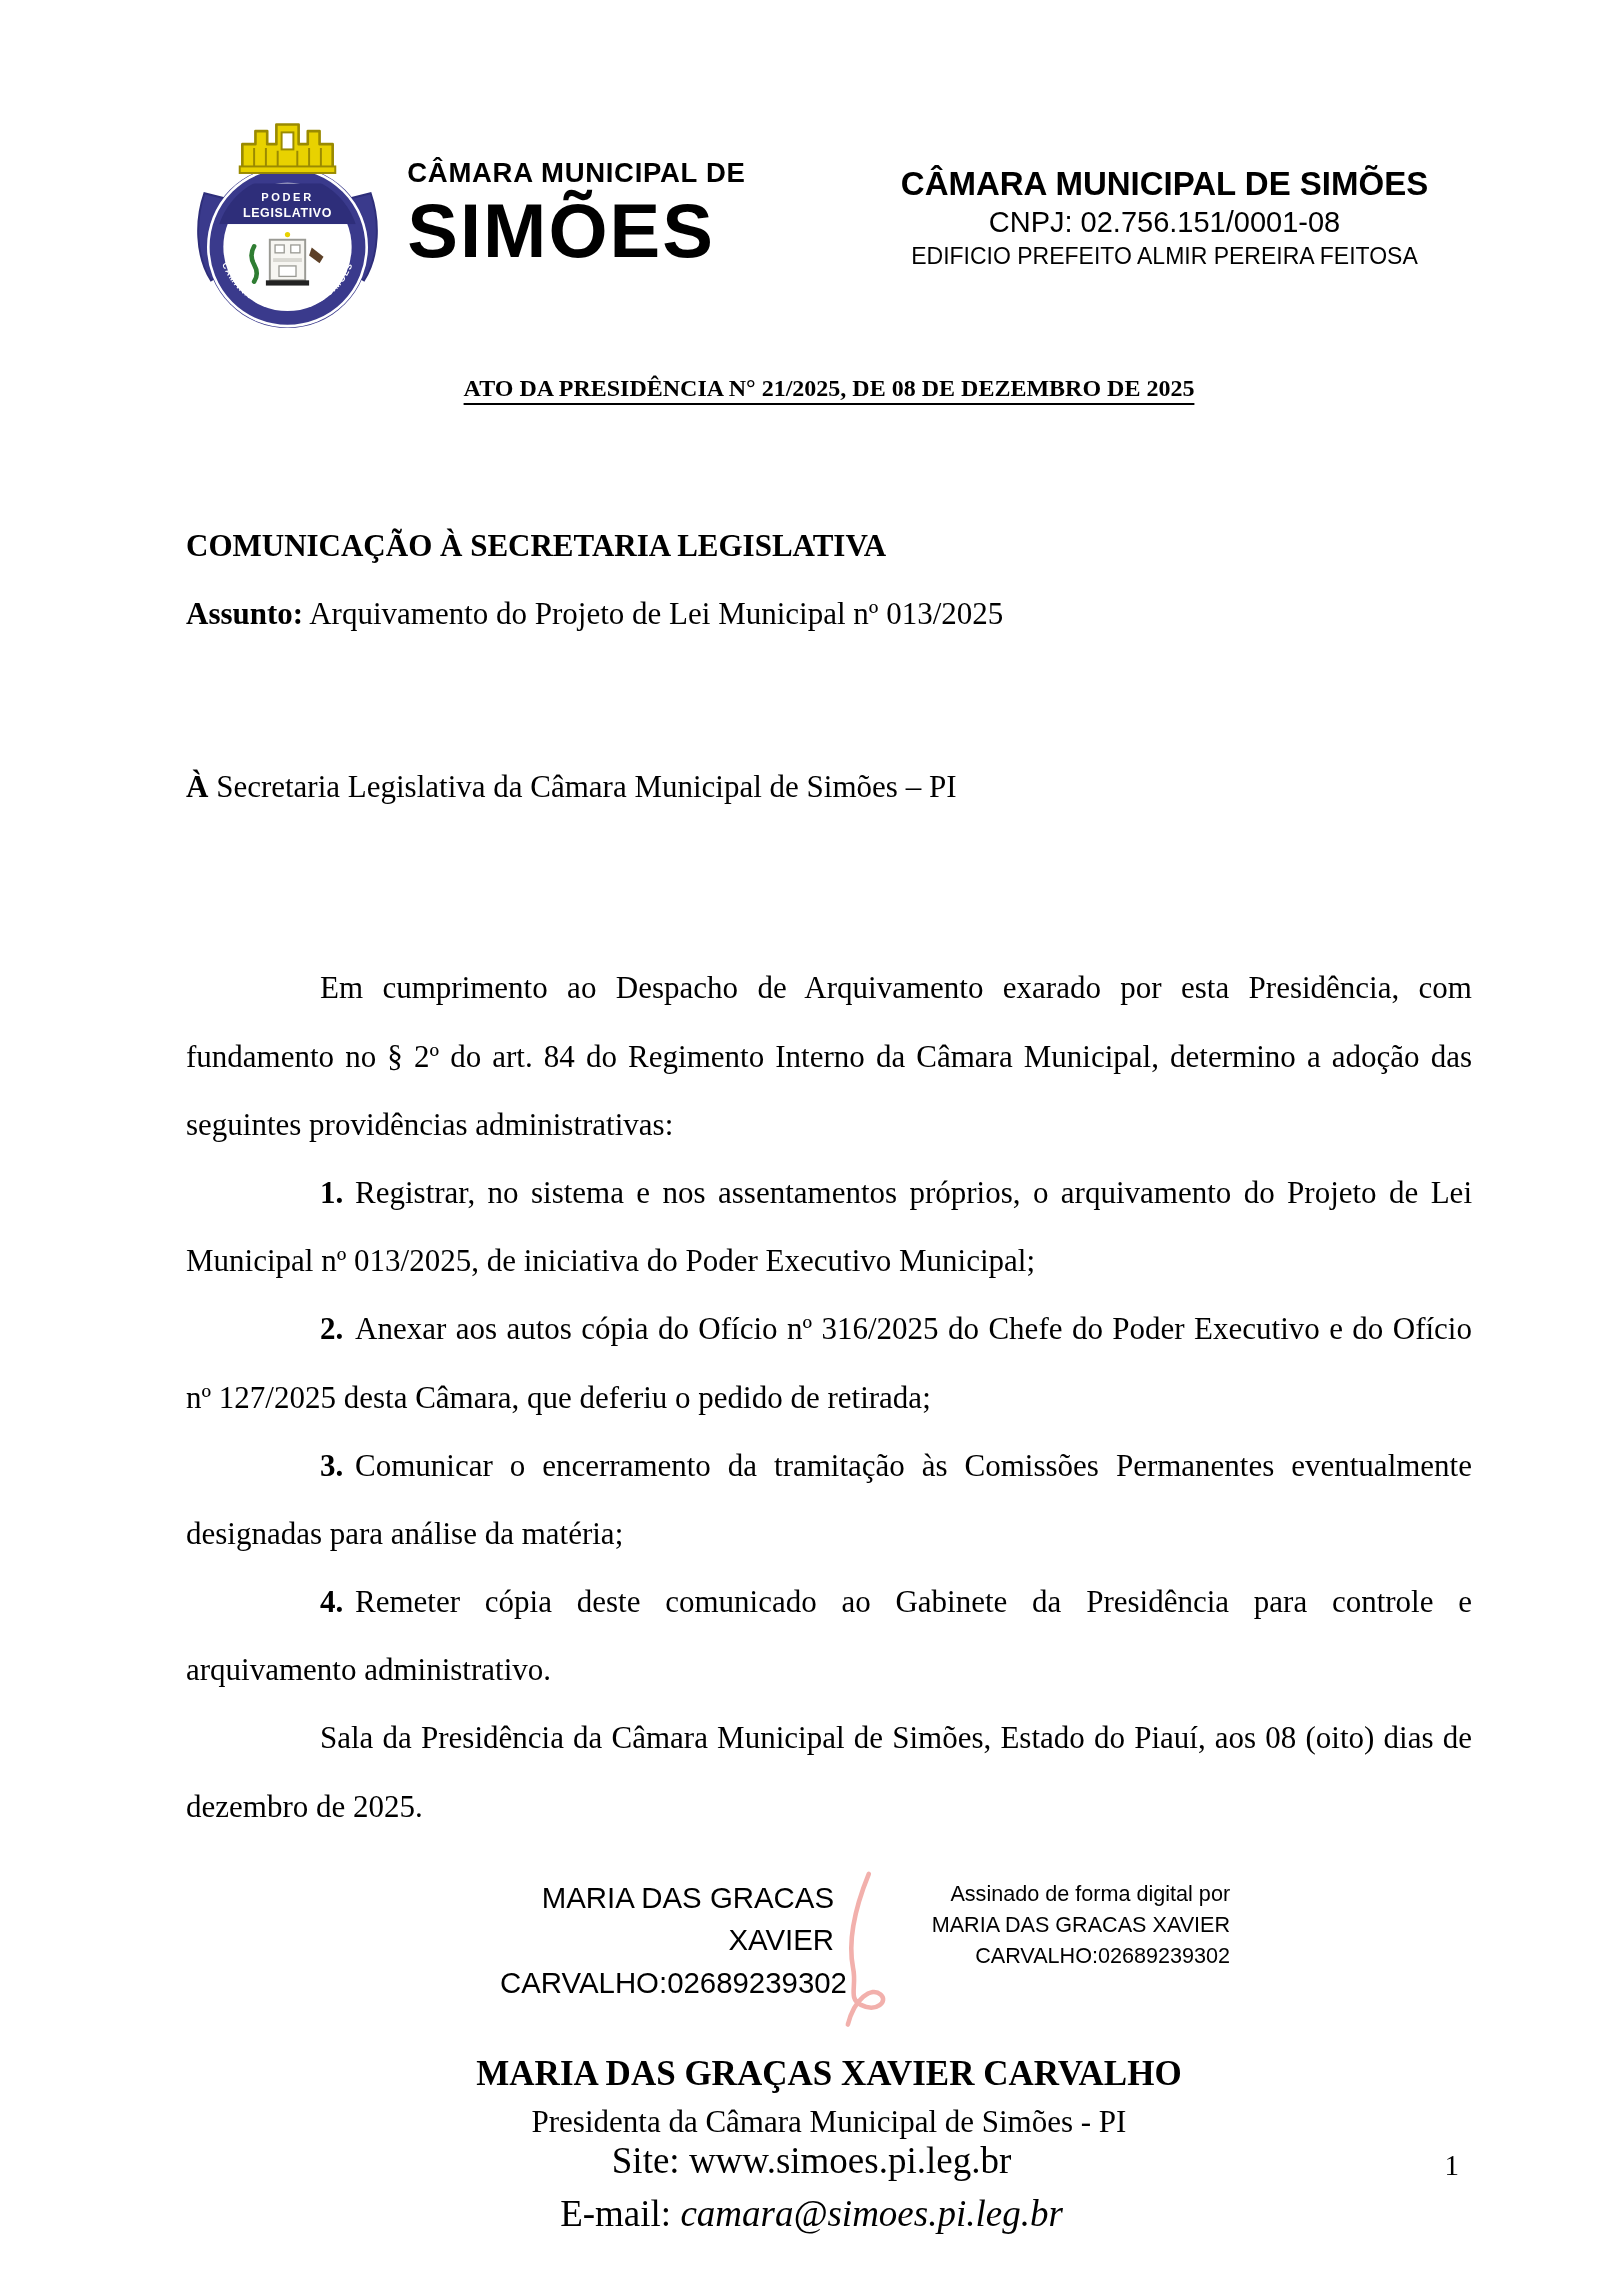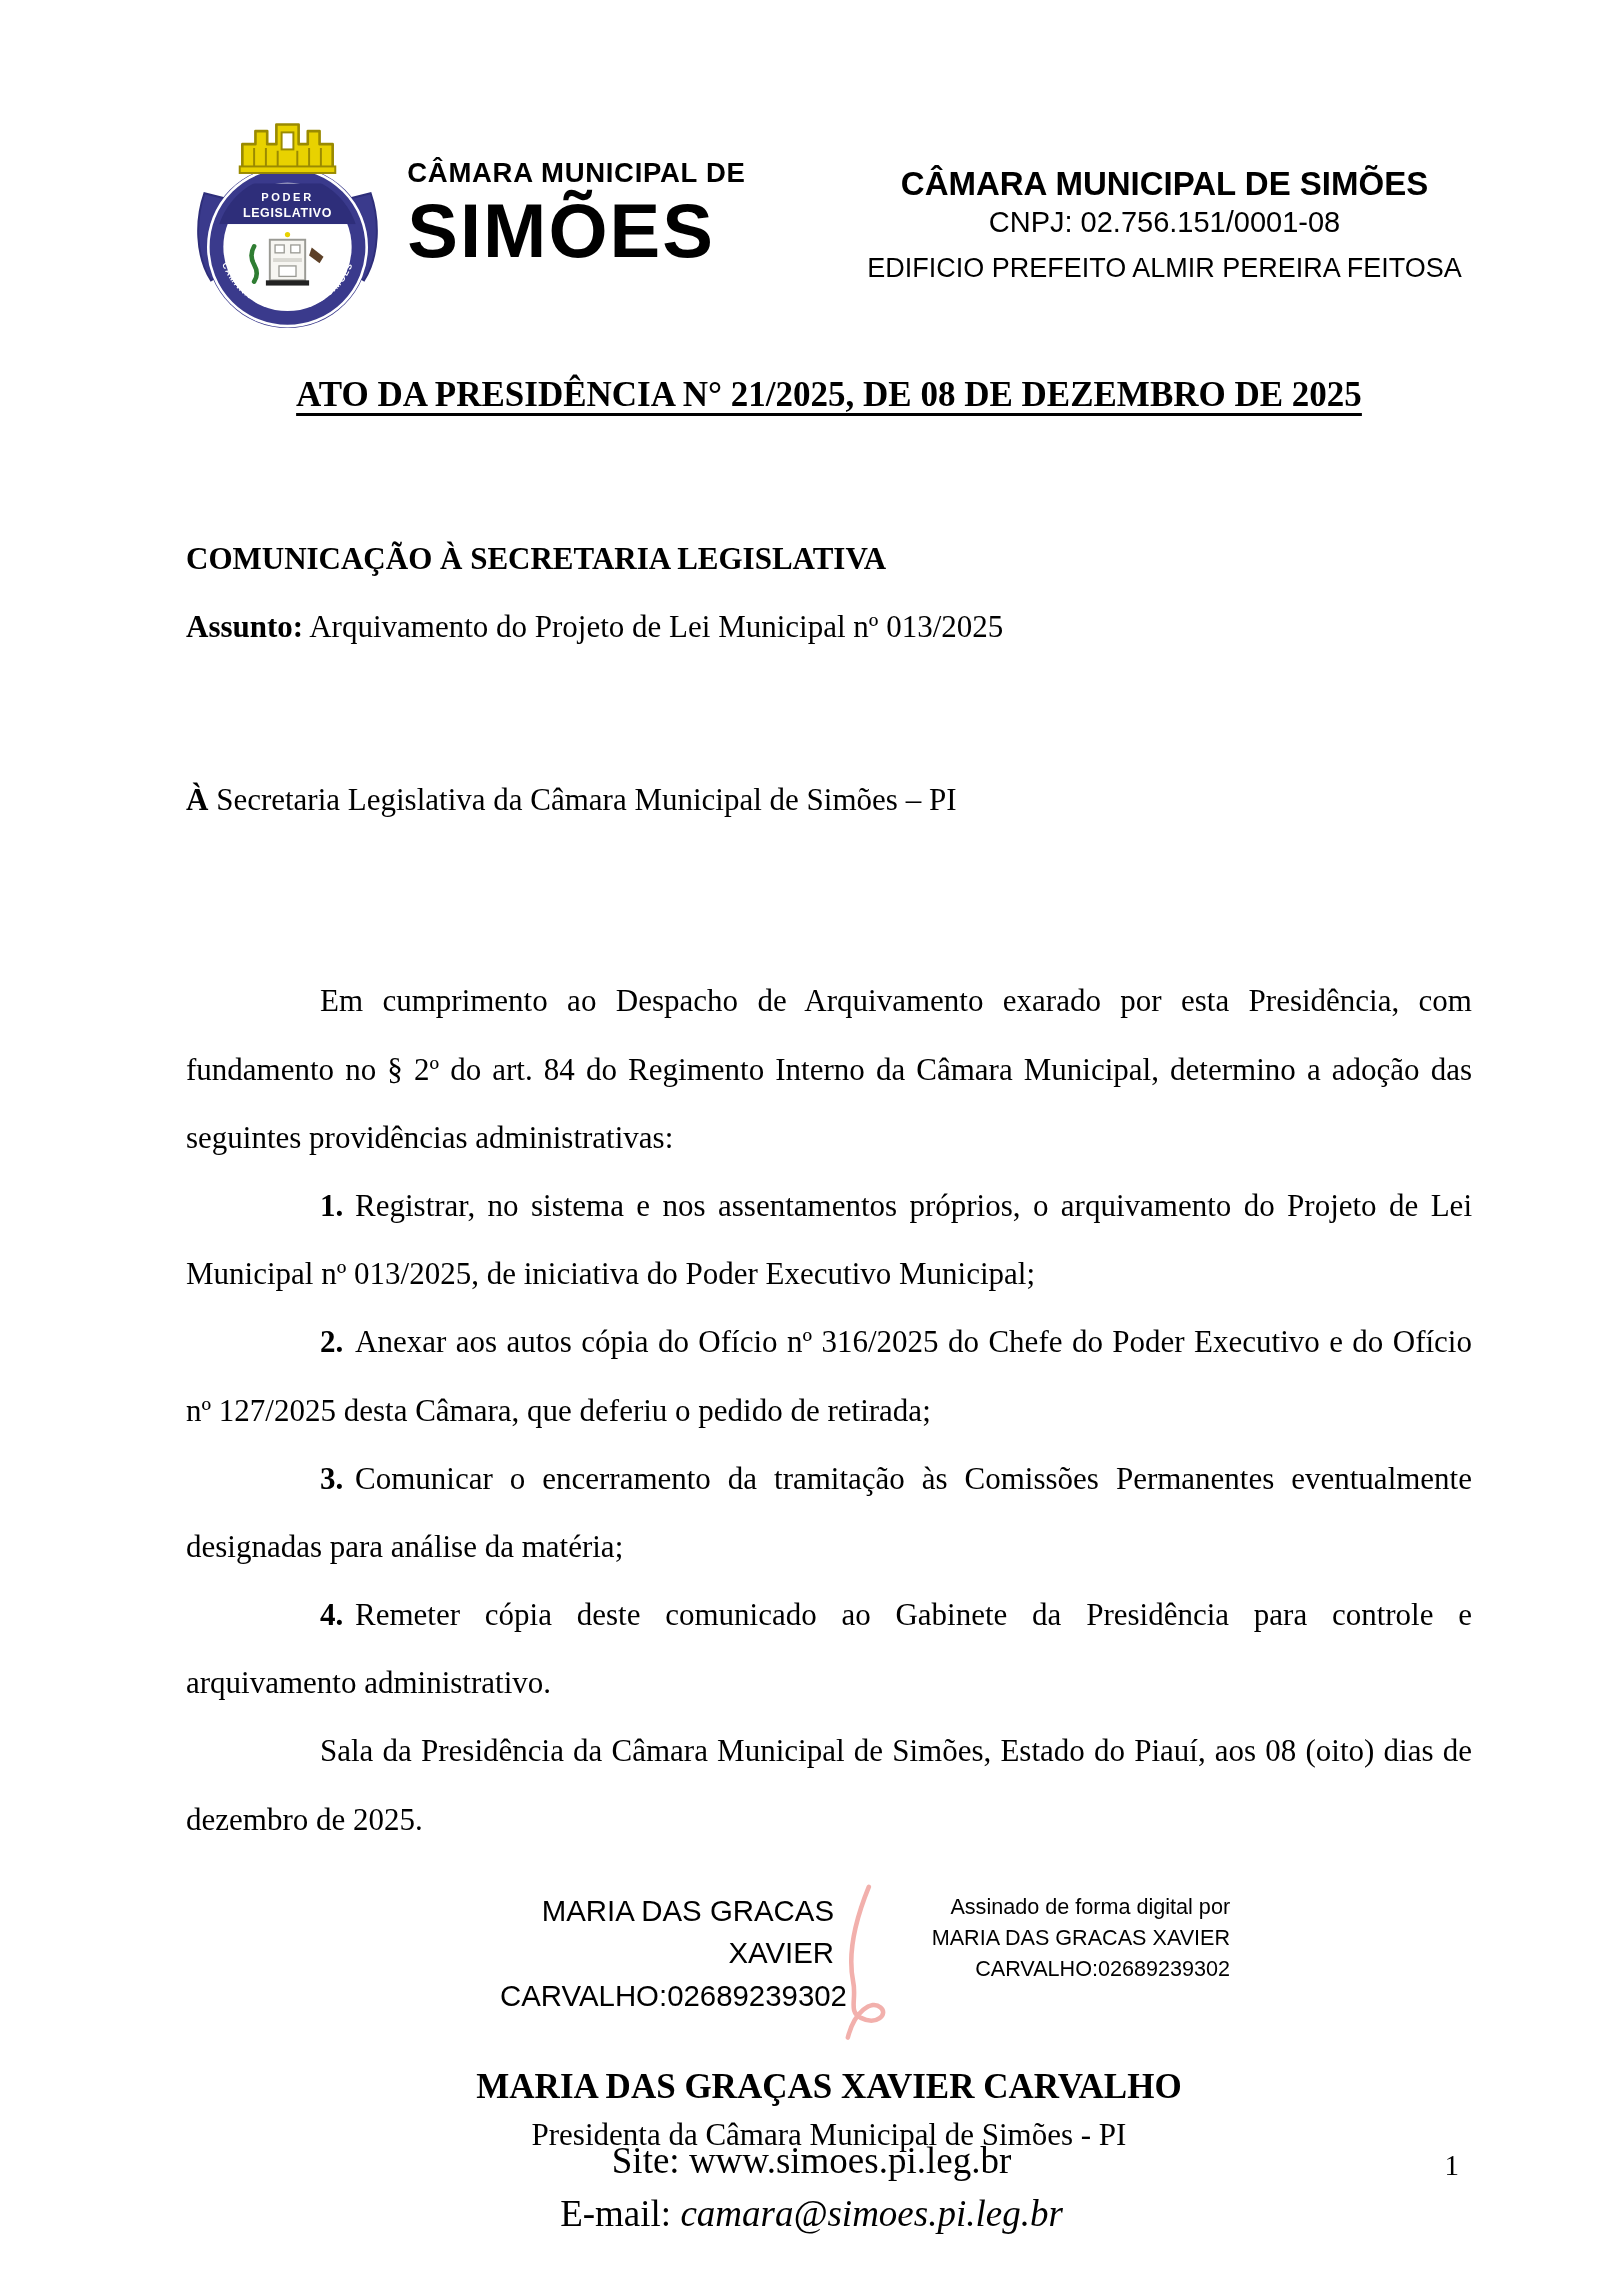--- a/index.html
+++ b/index.html
@@ -18,27 +18,27 @@
   
   .header { display:flex; justify-content:space-between; align-items:flex-start; }
   .brand { display:flex; gap:18.3px; }
   .crest { width:203px; height:216px; flex:0 0 auto; }
   .logotype { margin-top:39px; font-family:"Liberation Sans", sans-serif; }
   .logotype .l1 { font-size:27.5px; font-weight:bold; letter-spacing:0.7px;text-align:center; }
   .logotype .l2 { font-size:76px; font-weight:800; letter-spacing:2px; line-height:1.0; margin-top:3.9px; }
   .header-right { margin-top:47px; width:615px; text-align:center; font-family:"Liberation Sans", sans-serif; }
   .header-right .h1 { font-size:33px; font-weight:bold; }
   .header-right .h2 { font-size:29px; margin-top:2.6px; }
-  .header-right .h3 { font-size:27px; margin-top:14px; }
+  .header-right .h3 { font-size:23px; margin-top:4px; }
 
   
   .doc-title {
     margin-top:41px;
     text-align:center;
-    font-size:35px;
+    font-size:24px;
     font-weight:bold;
     text-decoration:underline;
     text-underline-offset:6.5px;
   }
   .subject-block { margin-top:110px; font-size:31px; line-height:2.2; }
   .subject-block .heading { font-weight:bold; }
   .addressee { margin-top:121px; font-size:31px; }
   .addressee .b { font-weight:bold; }
 
   .body-text { margin-top:149px; font-size:31px; line-height:2.2; text-align:justify; }

